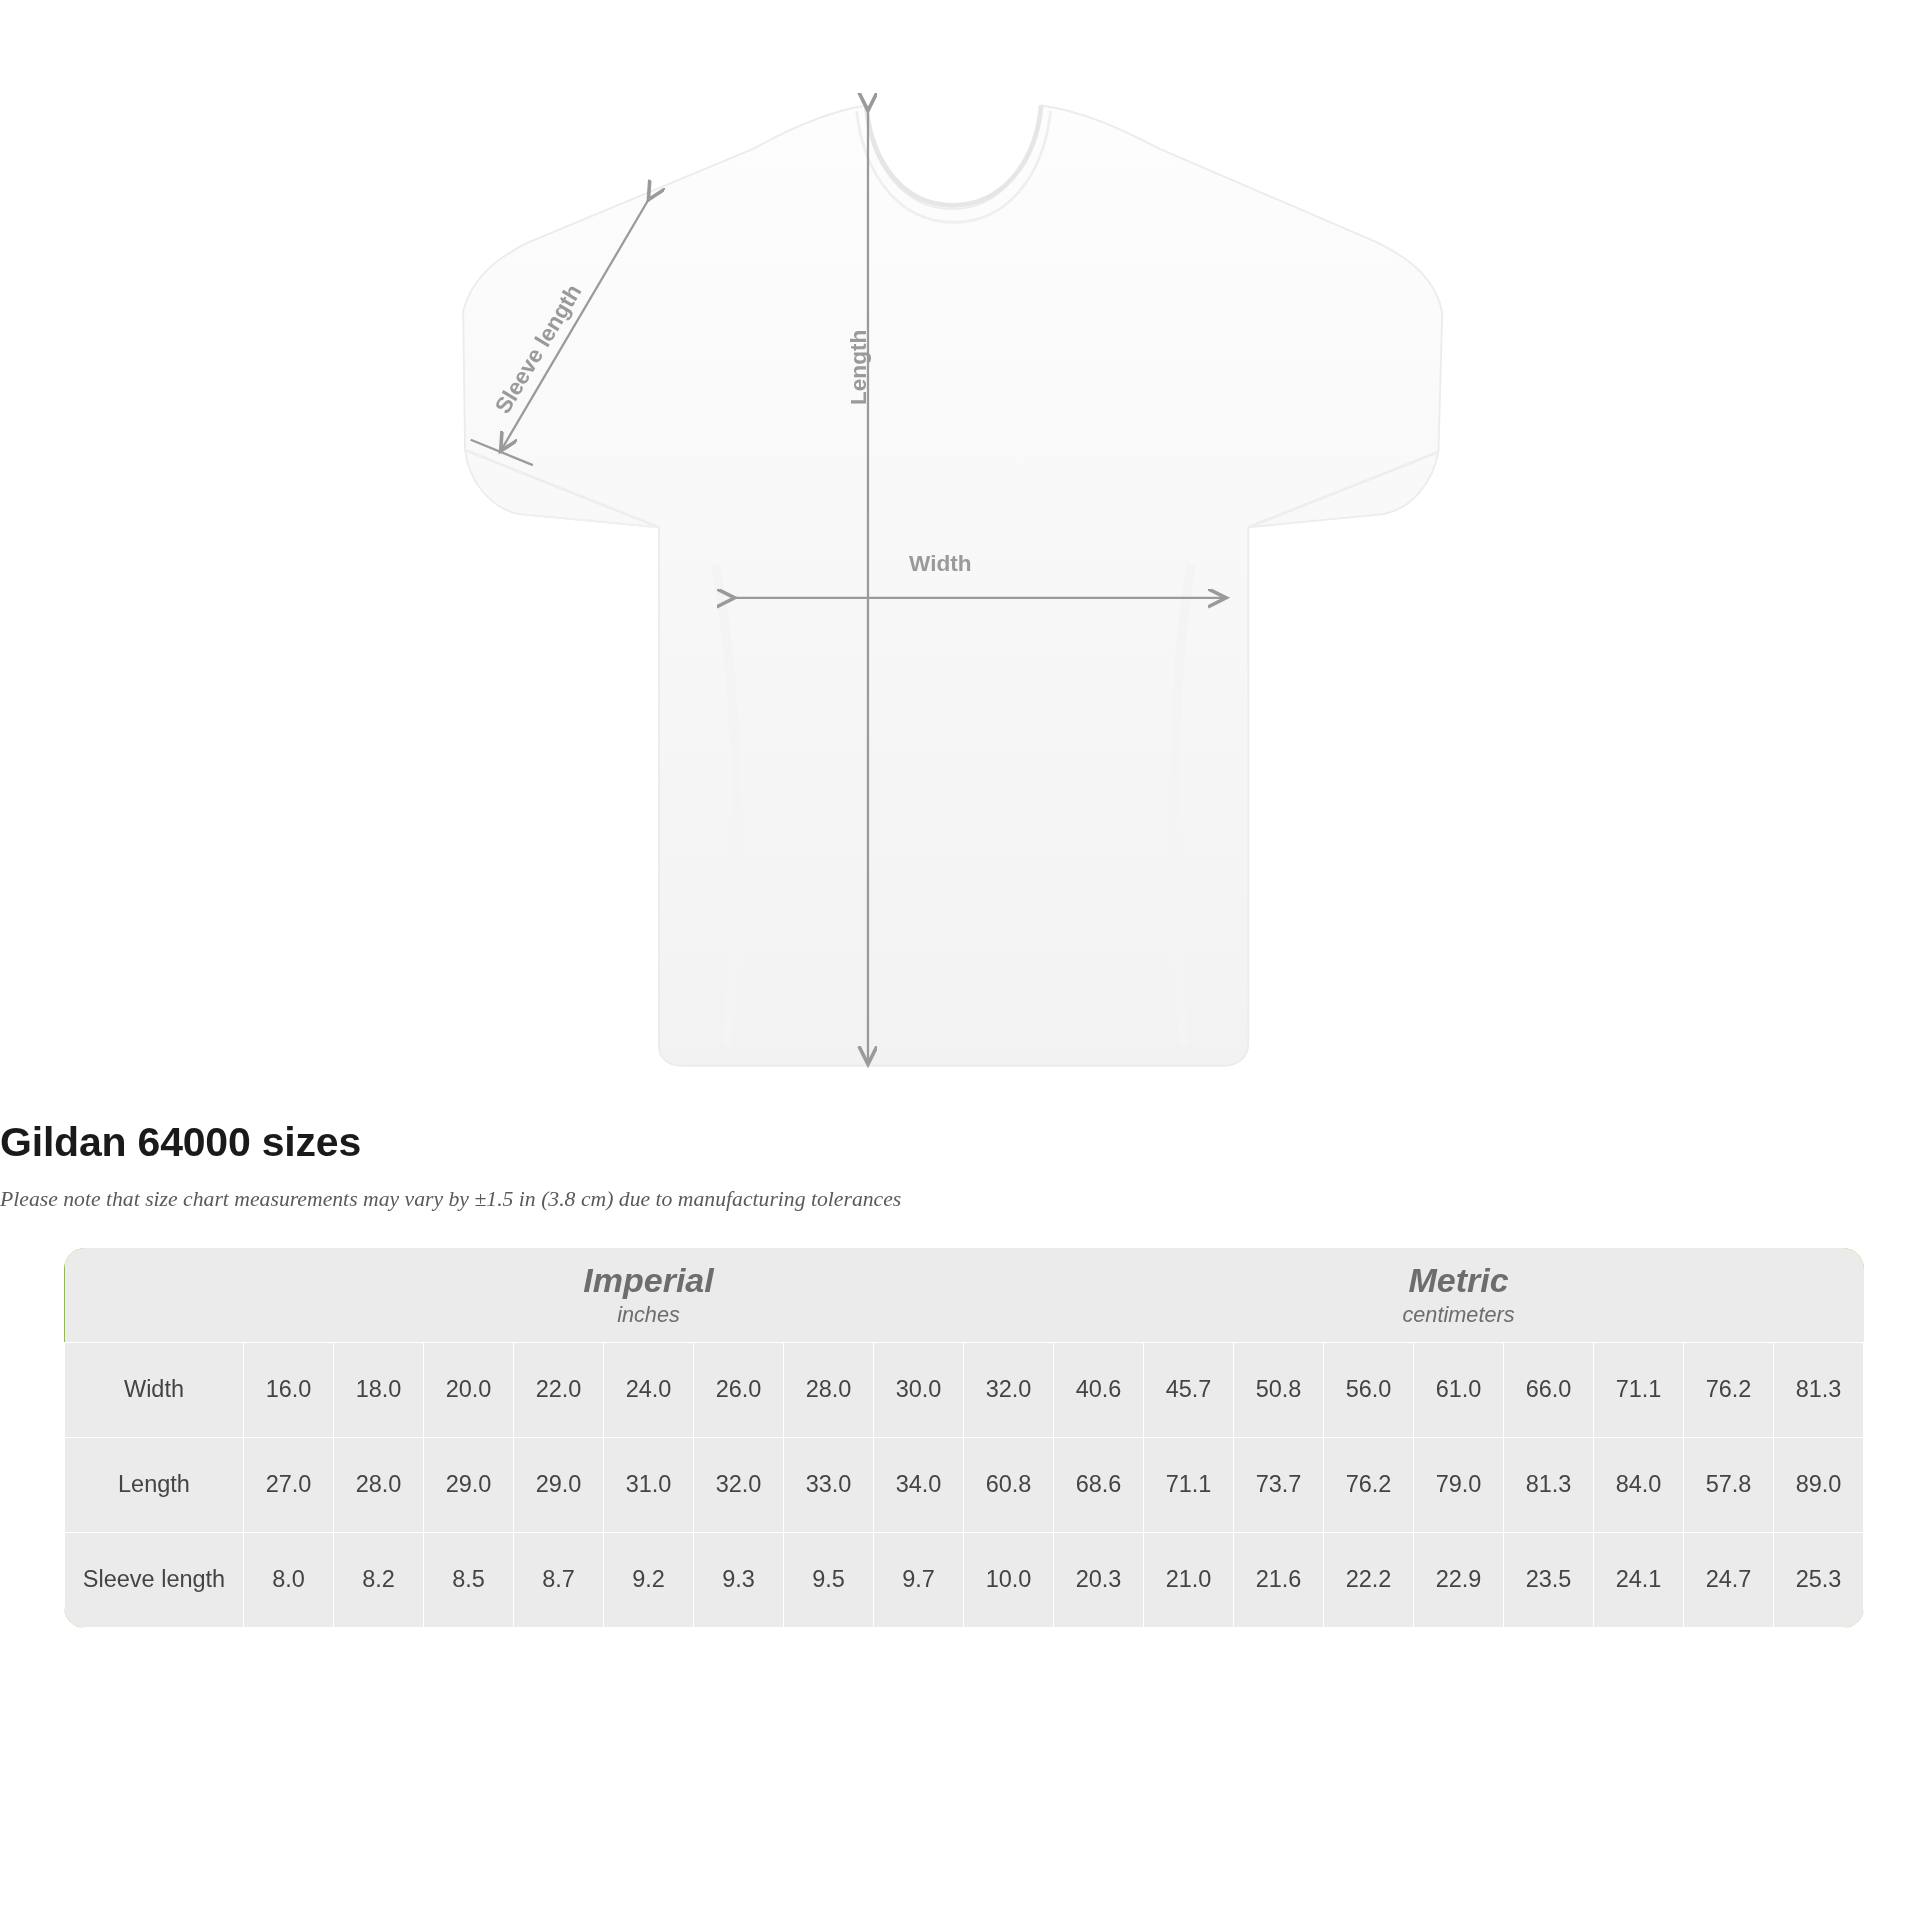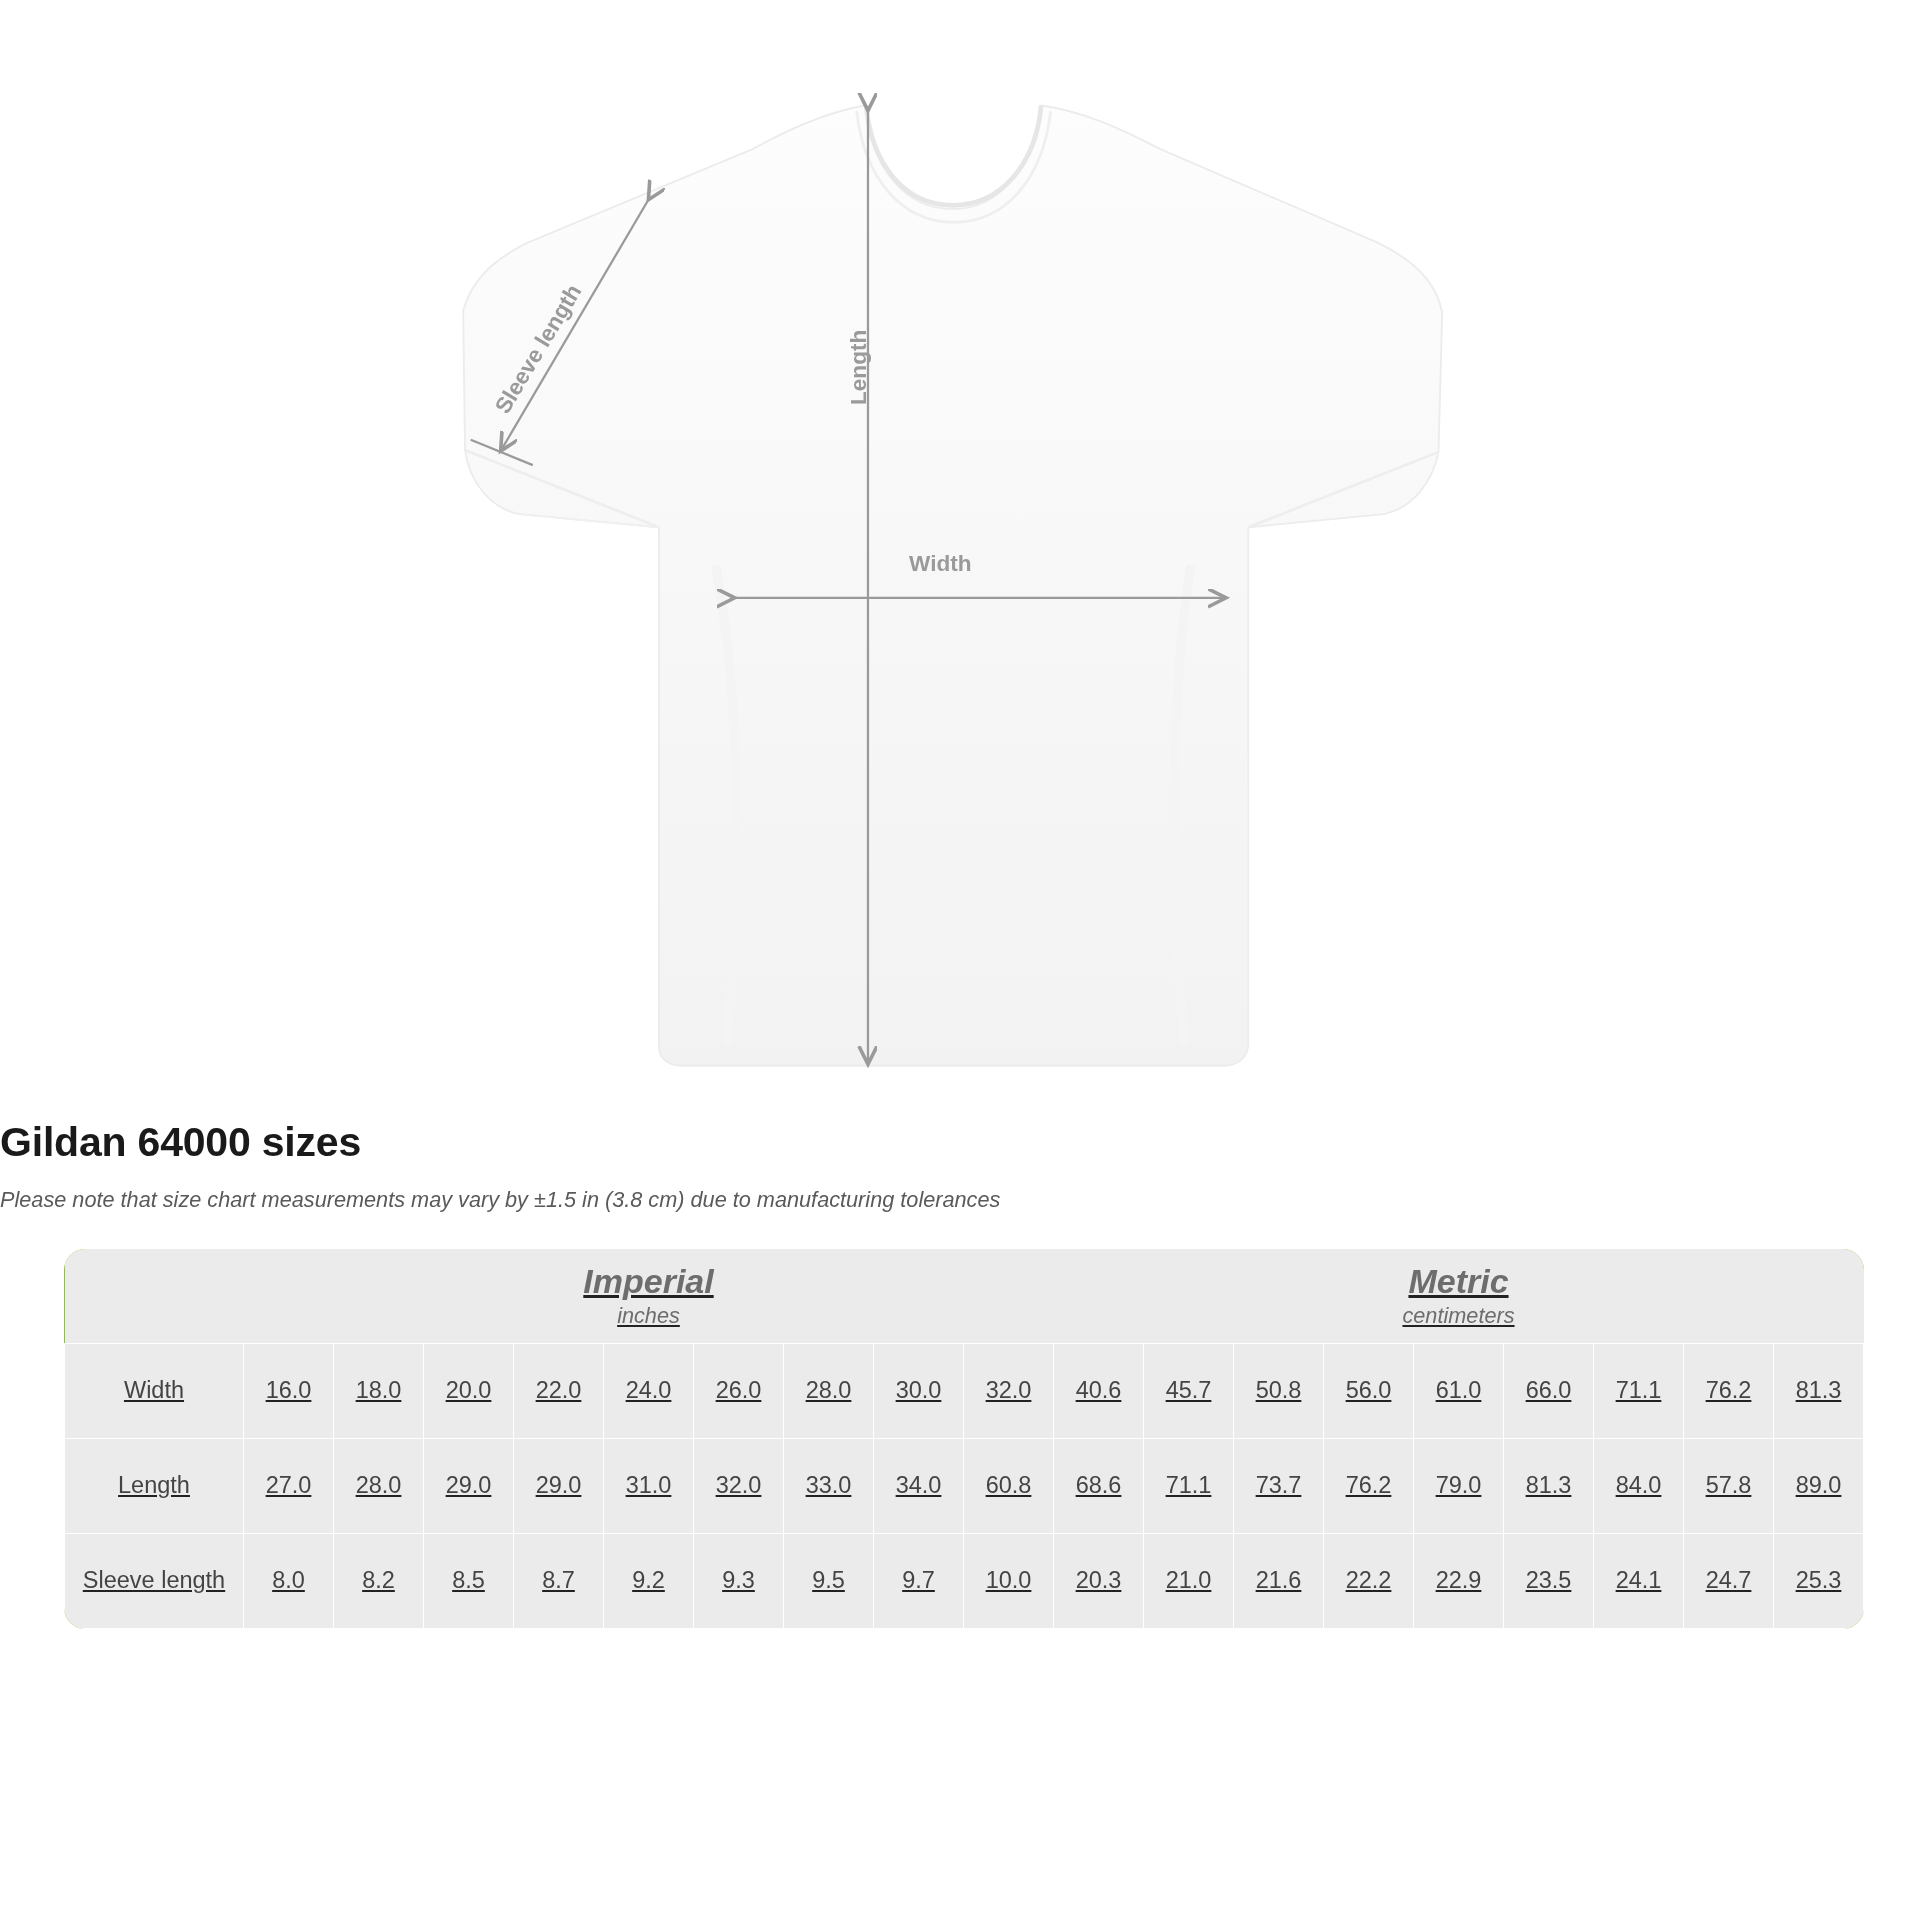--- a/index.html
+++ b/index.html
@@ -42,29 +42,29 @@
     font-size: 41px;
     font-weight: bold;
     color: #1a1a1a;
     letter-spacing: -0.2px;
   }
   .chart-note {
     font-size: 21.7px;
     font-style: italic;
     color: #5a5a5a;
     margin-top: 21px;
+    font-family: Liberation Serif, serif;
   }
 
   
   .table-wrap {
     margin: 36px 64px 0 64px;
     border-radius: 21px;
     overflow: hidden;
     background: #84cc16;
-    text-decoration: underline;
   }
   table.size-table {
     border-collapse: collapse;
     width: 100%;
     table-layout: fixed;
   }
   table.size-table td, table.size-table th {
     border: 0.9px solid #ffffff;
     text-align: center;
     font-size: 23.5px;

